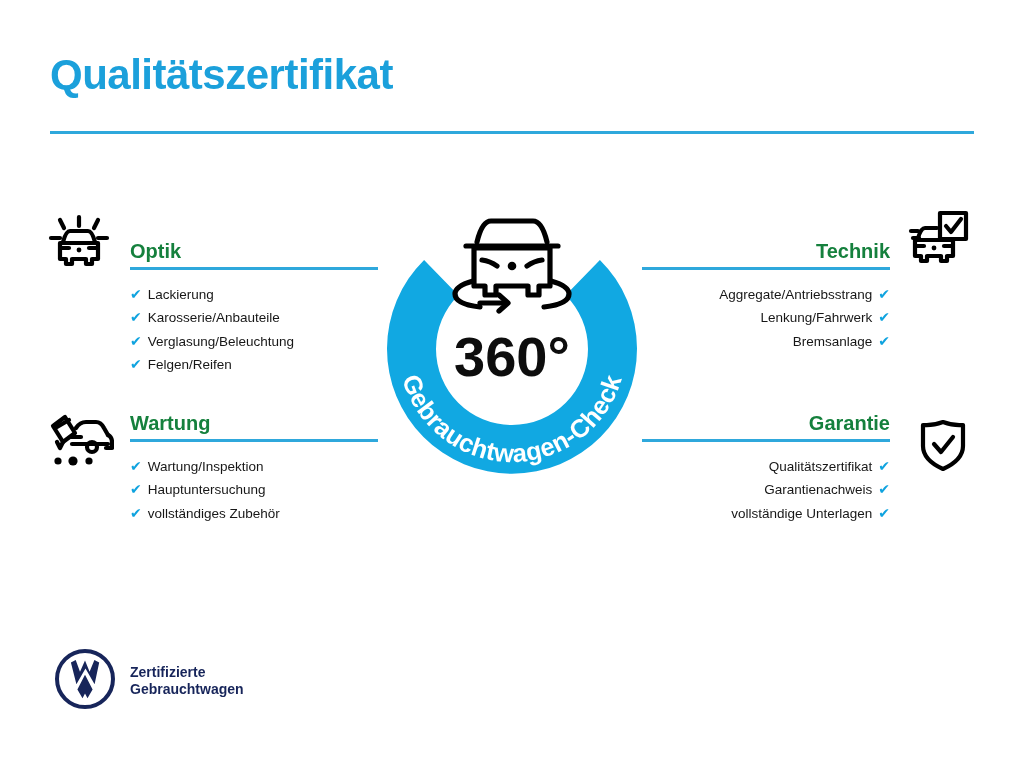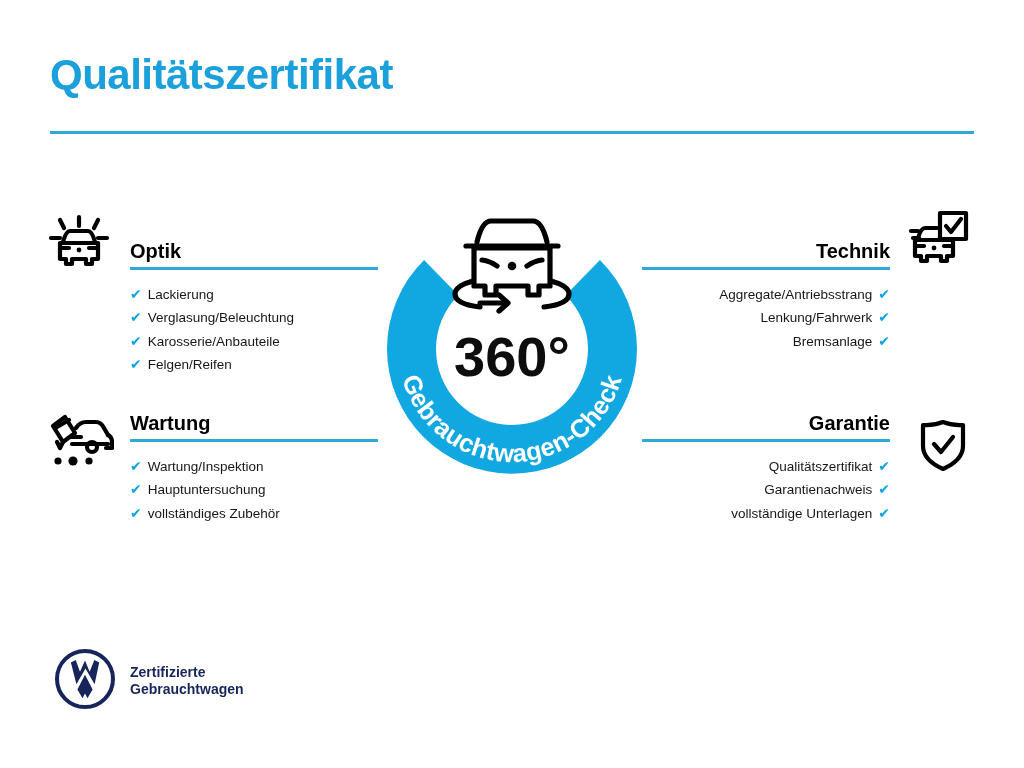--- a/index.html
+++ b/index.html
@@ -45,21 +45,21 @@
   }
   .quad.left  { left: 130px; }
   .quad.right { left: 642px; text-align: right; }
 
   .quad.row1 { top: 240px; }
   .quad.row2 { top: 412px; }
 
   .quad-title {
     font-size: 20px;
     font-weight: bold;
-    color: #000000;
+    color: #15803d;
     line-height: 1.15;
     margin: 0;
     white-space: nowrap;
   }
   .quad-rule {
     margin-top: 4px;
     width: 100%;
     height: 3px;
     background: #2FA8DC;
   }
@@ -137,22 +137,22 @@
     <path d="M14 36 l7 0"></path>
     <path d="M48 36 l-7 0"></path>
     <circle cx="31" cy="38" r="2.4" fill="#000" stroke="none"></circle>
   </svg>
 </div>
 <div class="quad left row1">
   <div class="quad-title">Optik</div>
   <div class="quad-rule"></div>
   <ul class="quad-list">
     <li><span class="chk">✔</span><span>Lackierung</span></li>
+    <li><span class="chk">✔</span><span>Karosserie/Anbauteile</span></li>
     <li><span class="chk">✔</span><span>Verglasung/Beleuchtung</span></li>
-    <li><span class="chk">✔</span><span>Karosserie/Anbauteile</span></li>
     <li><span class="chk">✔</span><span>Felgen/Reifen</span></li>
   </ul>
 </div>
 
 <div class="corner-icon" id="icon-wartung">
   <svg width="66" height="56" viewBox="0 0 66 56" fill="none" stroke="#000" stroke-width="4.2" stroke-linecap="round" stroke-linejoin="round">
     <path d="M5 12 L17 3 L27 19 L15 28 Z"></path>
     <path d="M15 28 L12 34 L9 28"></path>
     <path d="M9 13 L21 6"></path>
     <path d="M23 23 h10"></path>

